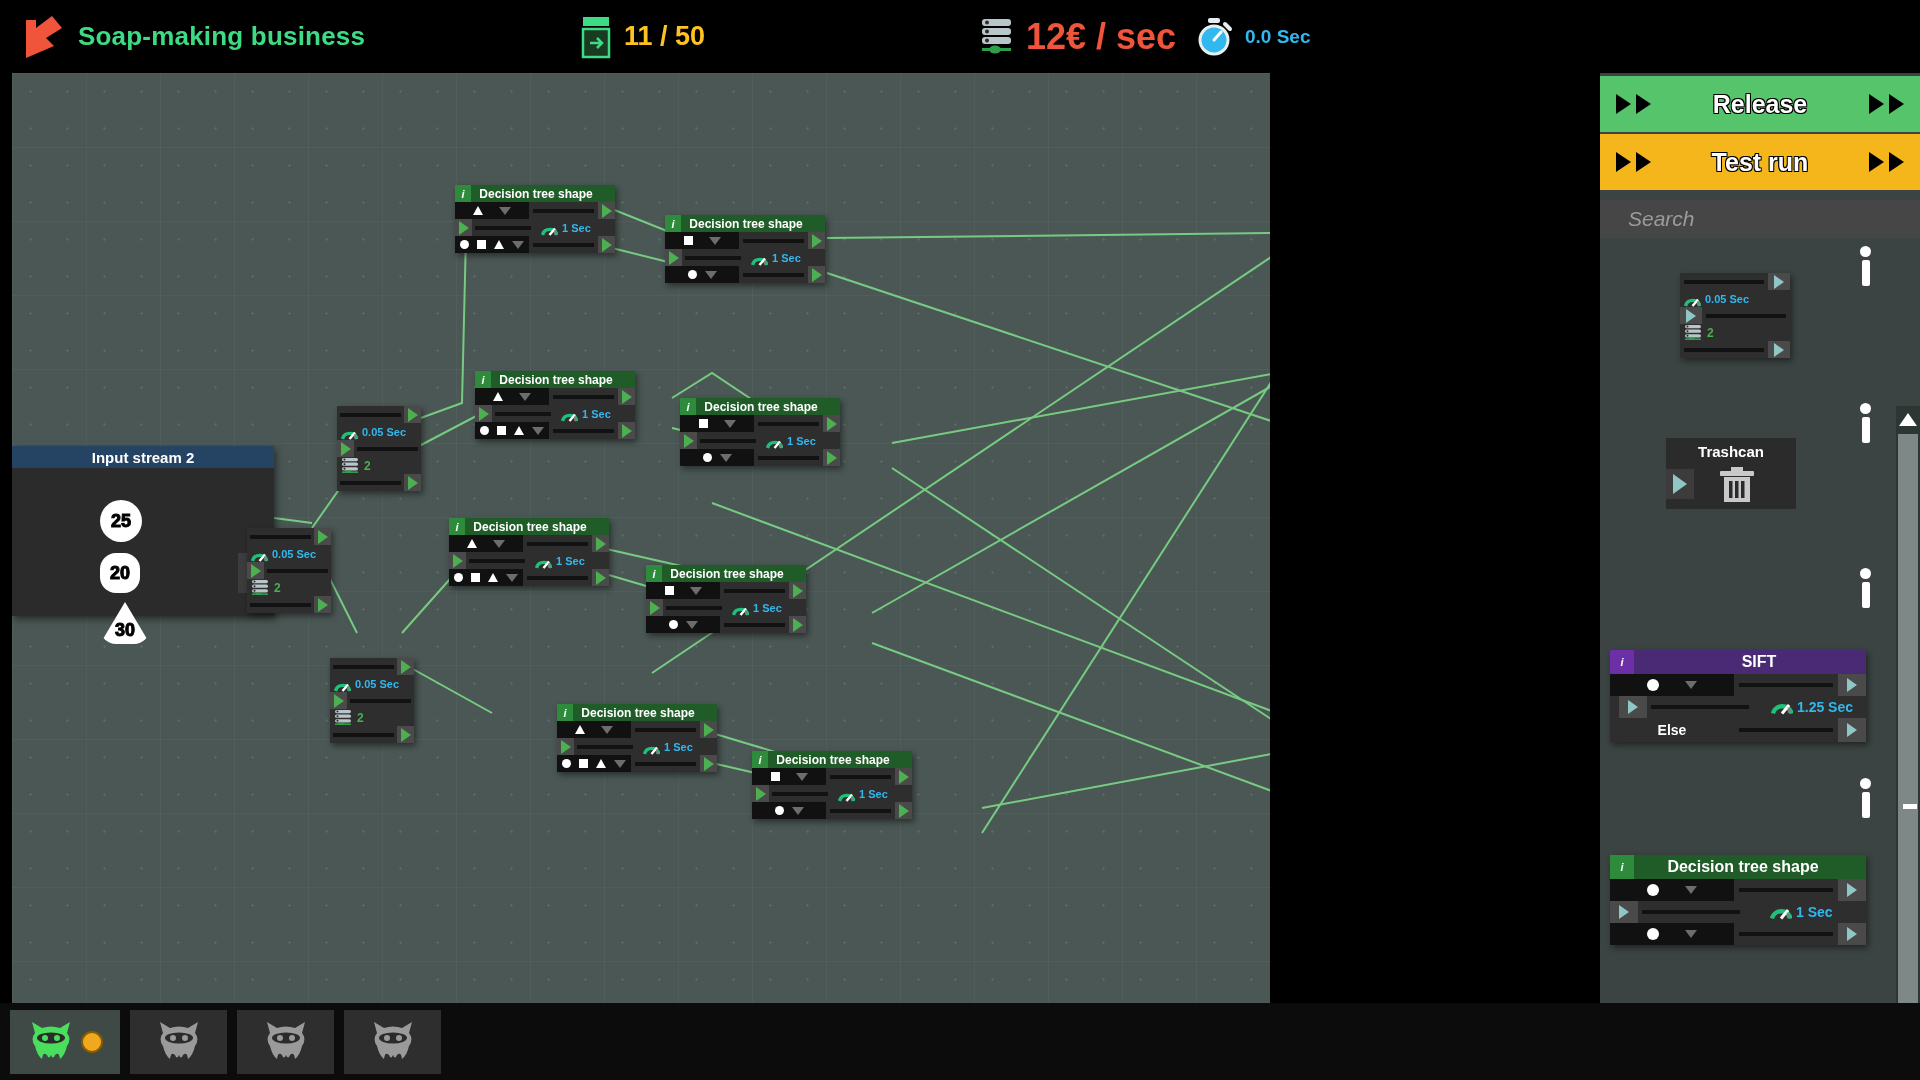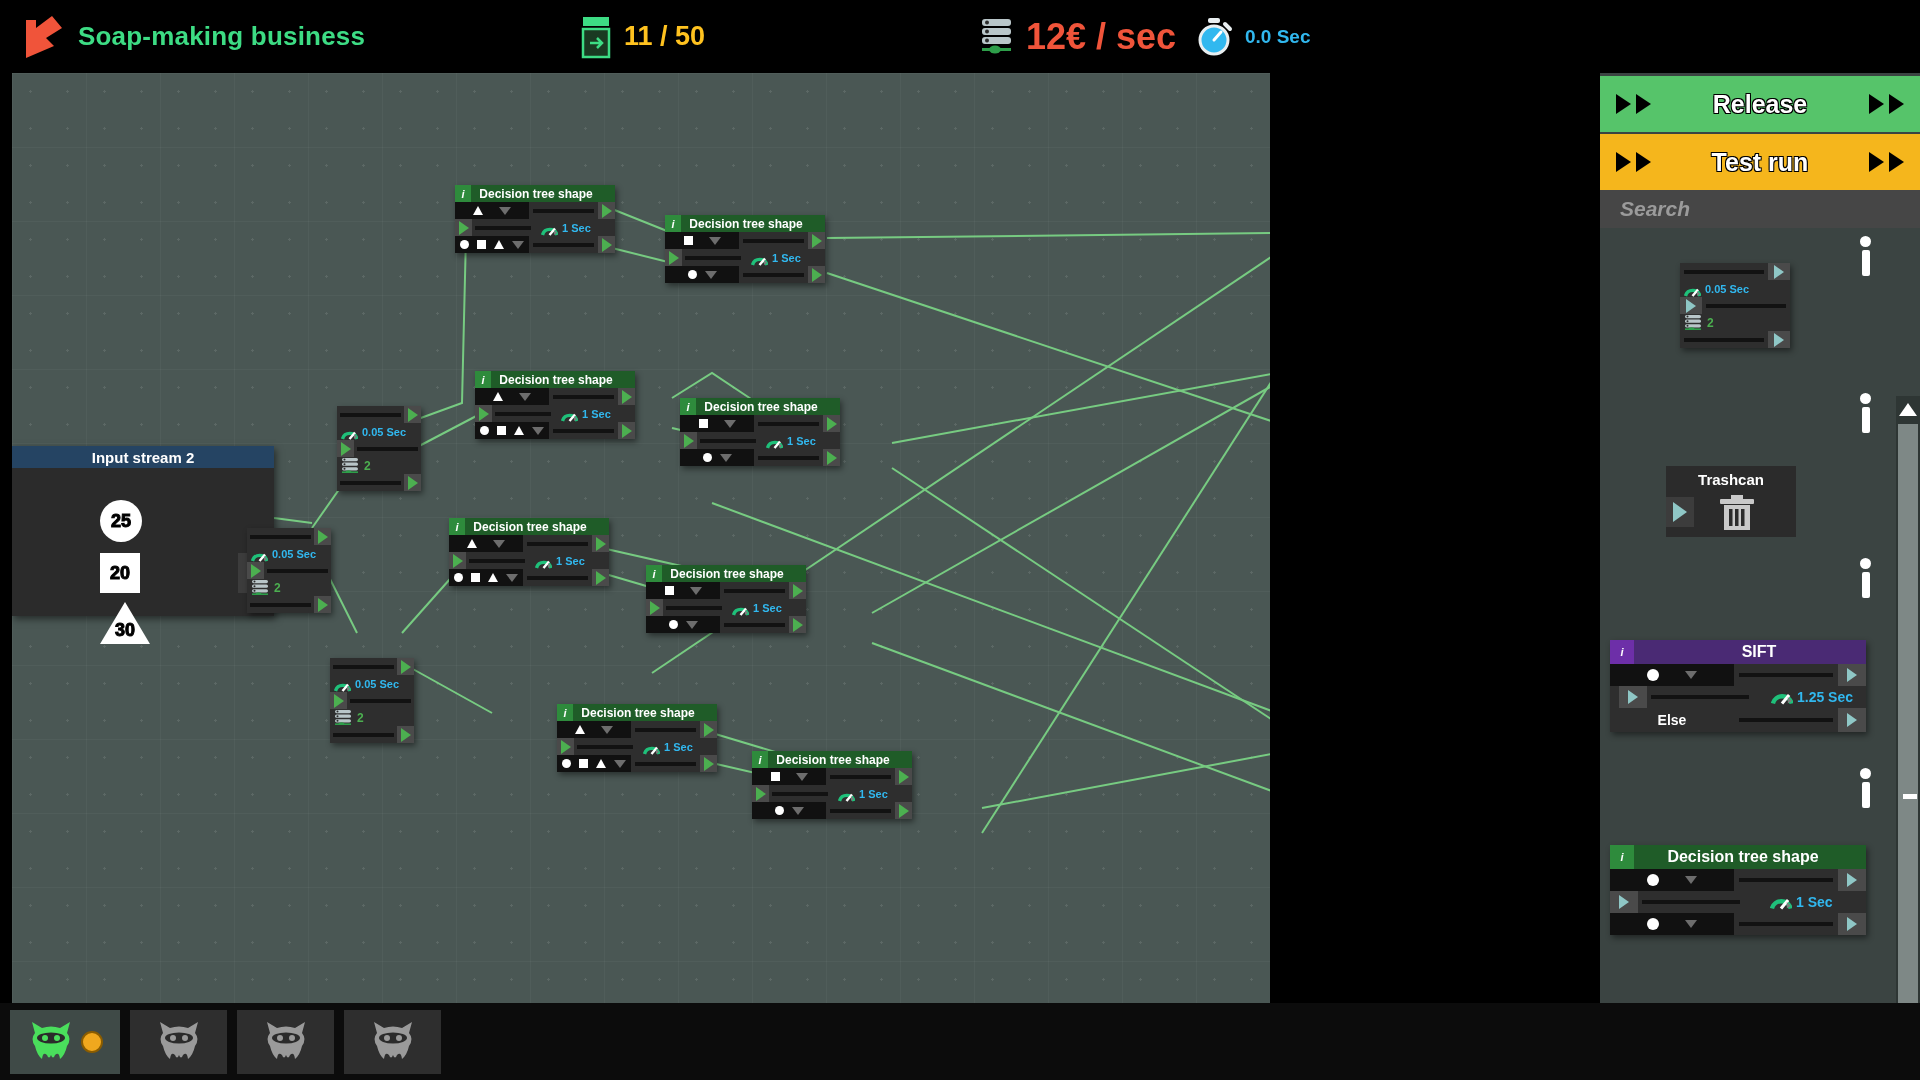--- a/index.html
+++ b/index.html
@@ -65,21 +65,21 @@
   .s-txt { color:#4caf50; font-size:12px; font-weight:bold; }
 
   
   #inputstream { position:absolute; left:0px; top:373px; width:262px; height:170px;
                  background:#2b2b2b; box-shadow:2px 3px 7px rgba(0,0,0,.5); }
   #inputstream .hd { height:22px; background:#254463; color:#fff; font-size:15px;
                      font-weight:bold; display:flex; align-items:center;
                      justify-content:center; }
   .is-body { position:relative; height:148px;margin-top:21px; }
   .is-shape { position:absolute; left:88px; display:flex; align-items:center;
-              justify-content:center; font-size:18px; font-weight:bold; color:#000;
+              justify-content:center; font-size:18px; font-weight:bold; color:#000;border-radius:16px;
               -webkit-text-stroke:1px #000; }
   .is-circle { top:11px; width:42px;height:42px;border-radius:50%;background:#fff; }
   .is-square { top:64px; width:40px;height:40px;background:#fff; }
   .is-tri { top:113px; width:0;height:0;border-bottom:42px solid #fff;
             border-left:25px solid transparent;border-right:25px solid transparent;
             background:none; }
   .is-tri span { position:absolute; top:18px; left:-11px; width:22px; text-align:center; }
   #is-port { position:absolute; right:-2px; top:64px; width:38px; height:40px;
              background:#3c3c3c; display:flex; align-items:center; justify-content:center; }
   #is-port i { width:0;height:0;border-left:20px solid #36c94e;
@@ -90,40 +90,40 @@
             background:#3b4442; }
   .rbtn { height:56px; display:flex; align-items:center; justify-content:space-between;
           padding:0 16px; font-size:25px; font-weight:bold; color:#fff;
           text-shadow:1px 1px 0 #000,-1px -1px 0 #000,1px -1px 0 #000,-1px 1px 0 #000; }
   #btn-test { background:#f5b61c; margin-top:2px; }
   #btn-release { background:#56c46a; margin-top:3px; }
   .rarr { display:flex; gap:5px; }
   .rarr i { width:0;height:0;border-left:15px solid #000;
             border-top:10px solid transparent;border-bottom:10px solid transparent; }
   #search { height:38px; background:#464646; color:#9b9b9b; font-size:21px;
-            font-style:italic; font-weight:bold; display:flex; align-items:center;
-            padding-left:20px; margin-top:0; }
+            font-style:italic; font-weight:normal; display:flex; align-items:center;
+            padding-left:28px; margin-top:10px; }
   #palette { position:relative; height:880px; background:#3b4442; overflow:hidden; }
   .pal-item { position:absolute; }
   .pal-dots { position:absolute; right:48px; width:12px; }
   .pal-dots .d1 { width:11px;height:11px;border-radius:50%;background:#fff; }
   .pal-dots .d2 { width:8px;height:26px;background:#fff;margin:3px auto 0;border-radius:2px; }
   #scrollbar { position:absolute; right:0; top:168px; width:24px; height:800px;
                background:#2e3634; }
   #sb-up { position:absolute; top:0; left:0; width:24px; height:26px;
            display:flex;align-items:center;justify-content:center; }
   #sb-up i { width:0;height:0;border-bottom:13px solid #fff;
              border-left:9px solid transparent;border-right:9px solid transparent; }
   #sb-thumb { position:absolute; top:28px; left:2px; width:20px; height:690px;
               background:#7e8886; }
   #sb-grip { position:absolute; top:370px; left:5px; width:14px; height:5px;
              background:#fff; }
 
   
-  #trashnode { width:130px; background:#2b2b2b;margin-top:38px; }
+  #trashnode { width:130px; background:#2b2b2b; }
   #trashnode .tn-title { text-align:center; color:#fff; font-size:15px;
                          font-weight:bold; padding:5px 0 1px; }
   #trashnode .tn-body { position:relative; height:48px; }
   #tn-port { position:absolute; left:0; top:8px; width:28px; height:30px;
              background:#3c3c3c; display:flex;align-items:center;justify-content:center; }
   #tn-port i { width:0;height:0;border-left:14px solid #8fc7c6;
                border-top:10px solid transparent;border-bottom:10px solid transparent; }
 
   
   .sift .node-hdr { background:#4a2a74; }

